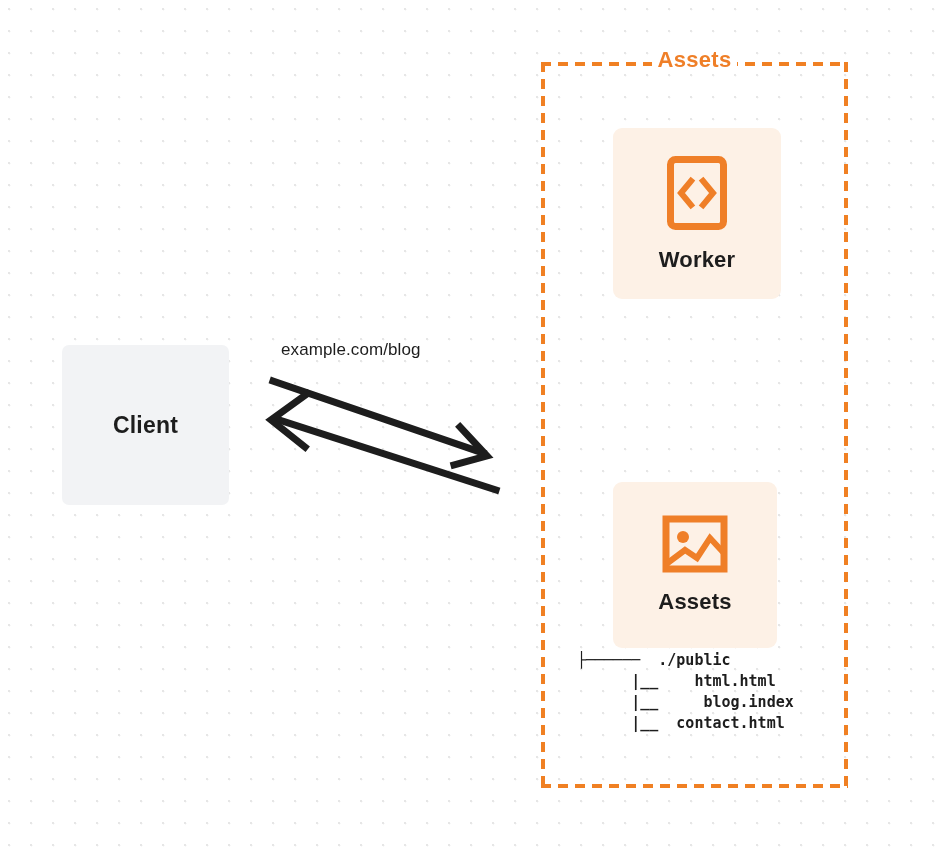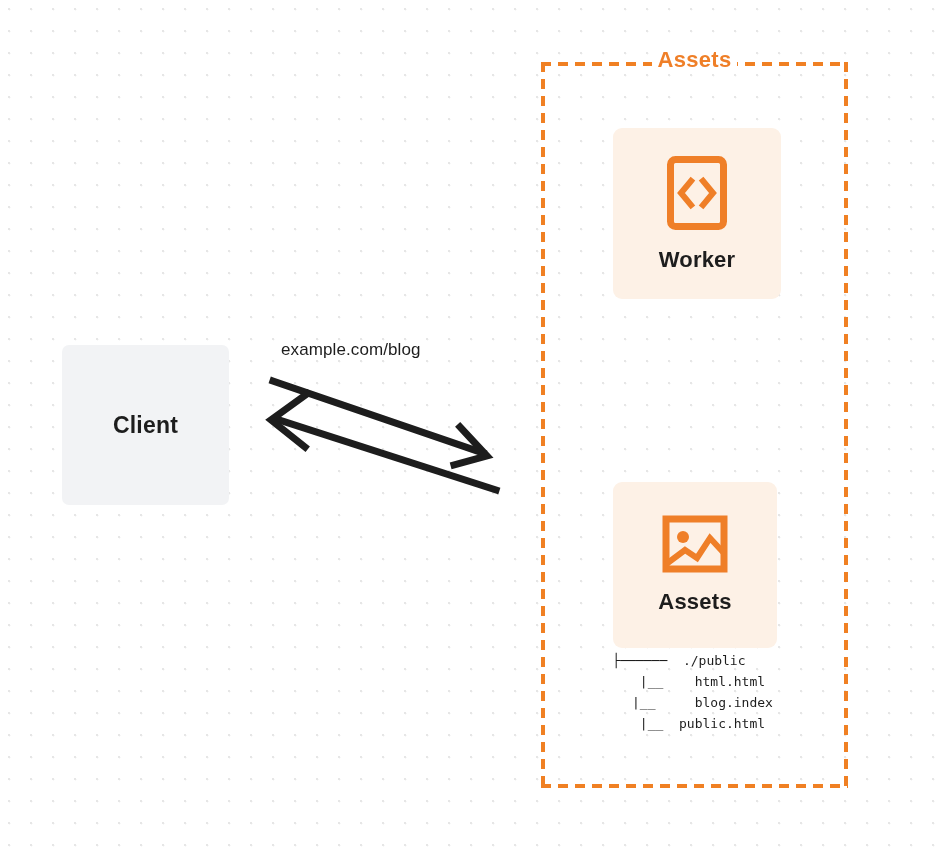--- a/index.html
+++ b/index.html
@@ -128,24 +128,24 @@
     color: #1d1d1d;
     letter-spacing: 0.2px;
   }
 
   
   #assets-file-tree {
     position: absolute;
     left: 36px;
     top: 588px;
     width: 204px;
-    text-align: center;
+    text-align: left;
     font-family: "DejaVu Sans Mono", monospace;
-    font-size: 13px;
-    font-weight: normal;
+    font-size: 15px;
+    font-weight: bold;
     line-height: 21px;
     color: #1d1d1d;
     white-space: pre;
   }
 
   
   #request-arrows {
     position: absolute;
     left: 255px;
     top: 330px;
@@ -212,16 +212,16 @@
       <span class="card-icon">
         <svg width="66" height="58" viewBox="0 0 66 58">
           <rect x="4" y="4" width="58" height="50" fill="none" stroke="#ef7f28" stroke-width="7"></rect>
           <circle cx="21" cy="22" r="6" fill="#ef7f28"></circle>
           <polyline points="7,47 23,35 35,43 48,23 60,36" fill="none" stroke="#ef7f28" stroke-width="6" stroke-linecap="square" stroke-linejoin="miter"></polyline>
         </svg>
       </span>
       <span class="card-label">Assets</span>
     </div>
 
-    <div id="assets-file-tree"><span>├──────  ./public</span><br><span>      |__    html.html</span><br><span>      |__     blog.index</span><br><span>      |__  public.html</span></div>
+    <div id="assets-file-tree"><span>├──────  ./public</span><br><span>      |__    html.html</span><br><span>      |__     blog.index</span><br><span>      |__  contact.html</span></div>
   </div>
 
 </div>
 
 </body></html>

